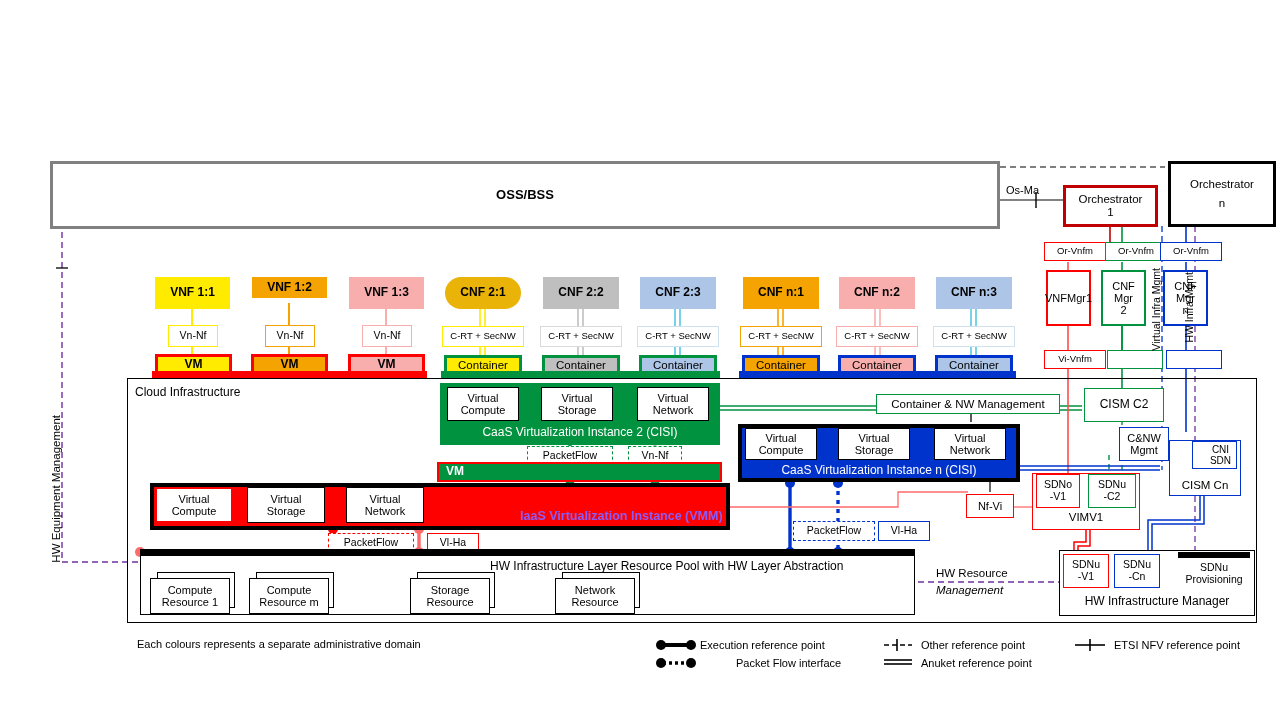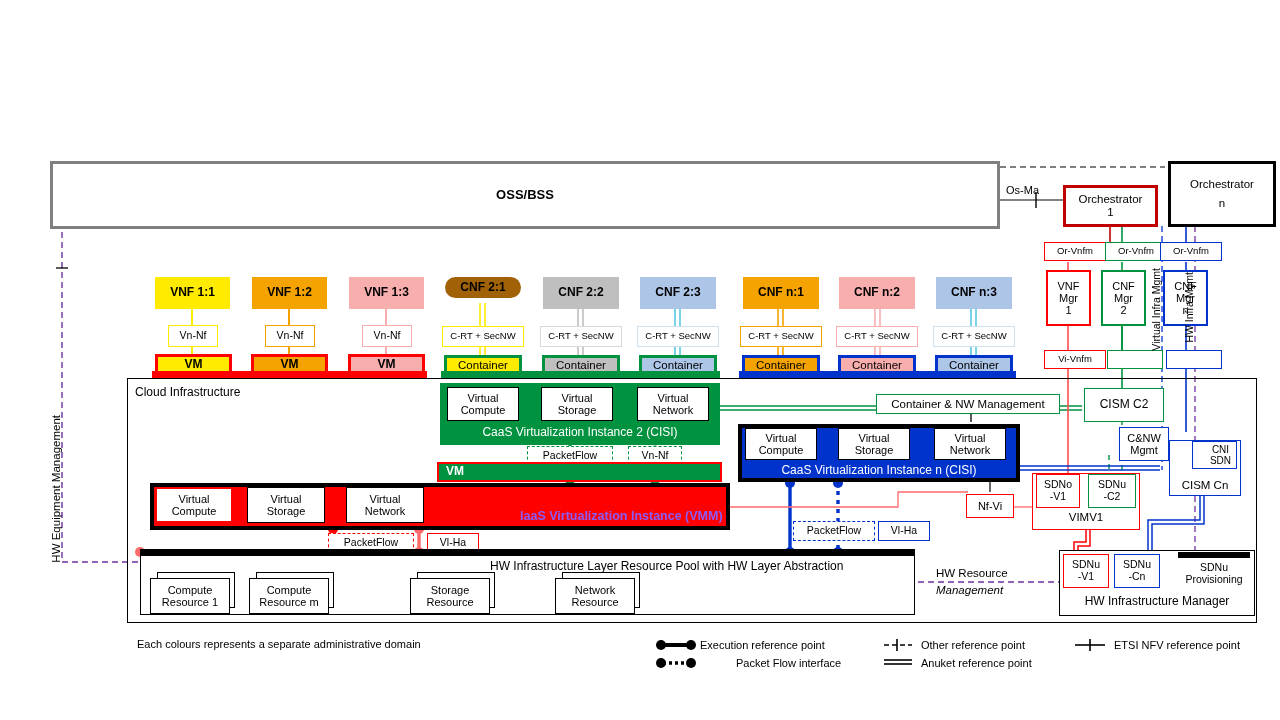--- a/index.html
+++ b/index.html
@@ -144,21 +144,21 @@
   <div class="abs ctr rpbox" style="left:1044px;top:242px;width:62px;height:19px;border-color:#ff0000;font-size:9.5px;">
     <span>Or-Vnfm</span>
   </div>
   <div class="abs ctr rpbox" style="left:1105px;top:242px;width:62px;height:19px;border-color:#00923f;font-size:9.5px;">
     <span>Or-Vnfm</span>
   </div>
   <div class="abs ctr rpbox" style="left:1160px;top:242px;width:62px;height:19px;border-color:#0033cc;font-size:9.5px;">
     <span>Or-Vnfm</span>
   </div>
 
-  <div class="abs ctr mgrbox" style="left:1046px;top:270px;width:45px;height:56px;border:2px solid #ff0000;flex-direction:column;font-size:11px;">
+  <div class="abs ctr mgrbox" style="left:1046px;top:270px;width:45px;height:56px;border:2px solid #ff0000;flex-direction:row;font-size:11px;">
     <span>VNF</span>
     <span>Mgr</span>
     <span>1</span>
   </div>
   <div class="abs ctr mgrbox" style="left:1101px;top:270px;width:45px;height:56px;border:2px solid #00923f;flex-direction:column;font-size:11px;">
     <span>CNF</span>
     <span>Mgr</span>
     <span>2</span>
   </div>
   <div class="abs ctr mgrbox" style="left:1163px;top:270px;width:45px;height:56px;border:2px solid #0033cc;flex-direction:column;font-size:11px;">
@@ -175,21 +175,21 @@
 
   <div class="abs vert lbl" style="left:1150px;top:268px;font-size:10.5px;">Virtual Infra
 Mgmt</div>
   <div class="abs vert lbl" style="left:1183px;top:272px;font-size:10.5px;">HW Infra
 Mgmt</div>
   <div class="abs vert lbl" style="left:50px;top:415px;font-size:11.5px;">HW Equipment Management</div>
 
   <div class="abs ctr fnbox" style="left:155px;top:277px;width:75px;height:32px;background:#ffeb00;text-align:right;">
     <span>VNF 1:1</span>
     </div>
-  <div class="abs ctr fnbox" style="left:252px;top:277px;width:75px;height:32px;background:#f5a300;">
+  <div class="abs ctr fnbox" style="left:252px;top:277px;width:75px;height:21px;background:#f5a300;">
     <span>VNF 1:2</span>
     </div>
   <div class="abs ctr fnbox" style="left:349px;top:277px;width:75px;height:32px;background:#f9aeae;">
     <span>VNF 1:3</span>
     </div>
 
   <div class="abs ctr rpbox" style="left:168px;top:325px;width:50px;height:22px;border-color:#ffeb00;">
     <span>Vn-Nf</span>
     </div>
   <div class="abs ctr rpbox" style="left:265px;top:325px;width:50px;height:22px;border-color:#f5a300;">
@@ -202,21 +202,21 @@
   <div class="abs ctr vmbar" style="left:155px;top:354px;width:77px;height:22px;background:#ffeb00;border:3px solid #ff0000;">
     <span>VM</span>
     </div>
   <div class="abs ctr vmbar" style="left:251px;top:354px;width:77px;height:22px;background:#f5a300;border:3px solid #ff0000;">
     <span>VM</span>
     </div>
   <div class="abs ctr vmbar" style="left:348px;top:354px;width:77px;height:22px;background:#f9aeae;border:3px solid #ff0000;">
     <span>VM</span>
     </div>
 
-  <div class="abs ctr fnbox" style="left:445px;top:277px;width:76px;height:21px;background:#a16207;border-radius:16px;">
+  <div class="abs ctr fnbox" style="left:445px;top:277px;width:76px;height:32px;background:#eab308;border-radius:16px;">
     <span>CNF 2:1</span>
     </div>
   <div class="abs ctr fnbox" style="left:543px;top:277px;width:76px;height:32px;background:#bfbfbf;">
     <span>CNF 2:2</span>
     </div>
   <div class="abs ctr fnbox" style="left:640px;top:277px;width:76px;height:32px;background:#adc5e7;">
     <span>CNF 2:3</span>
     </div>
 
   <div class="abs ctr rpbox" style="left:442px;top:326px;width:82px;height:21px;border-color:#ffeb00;font-size:9.5px;">

